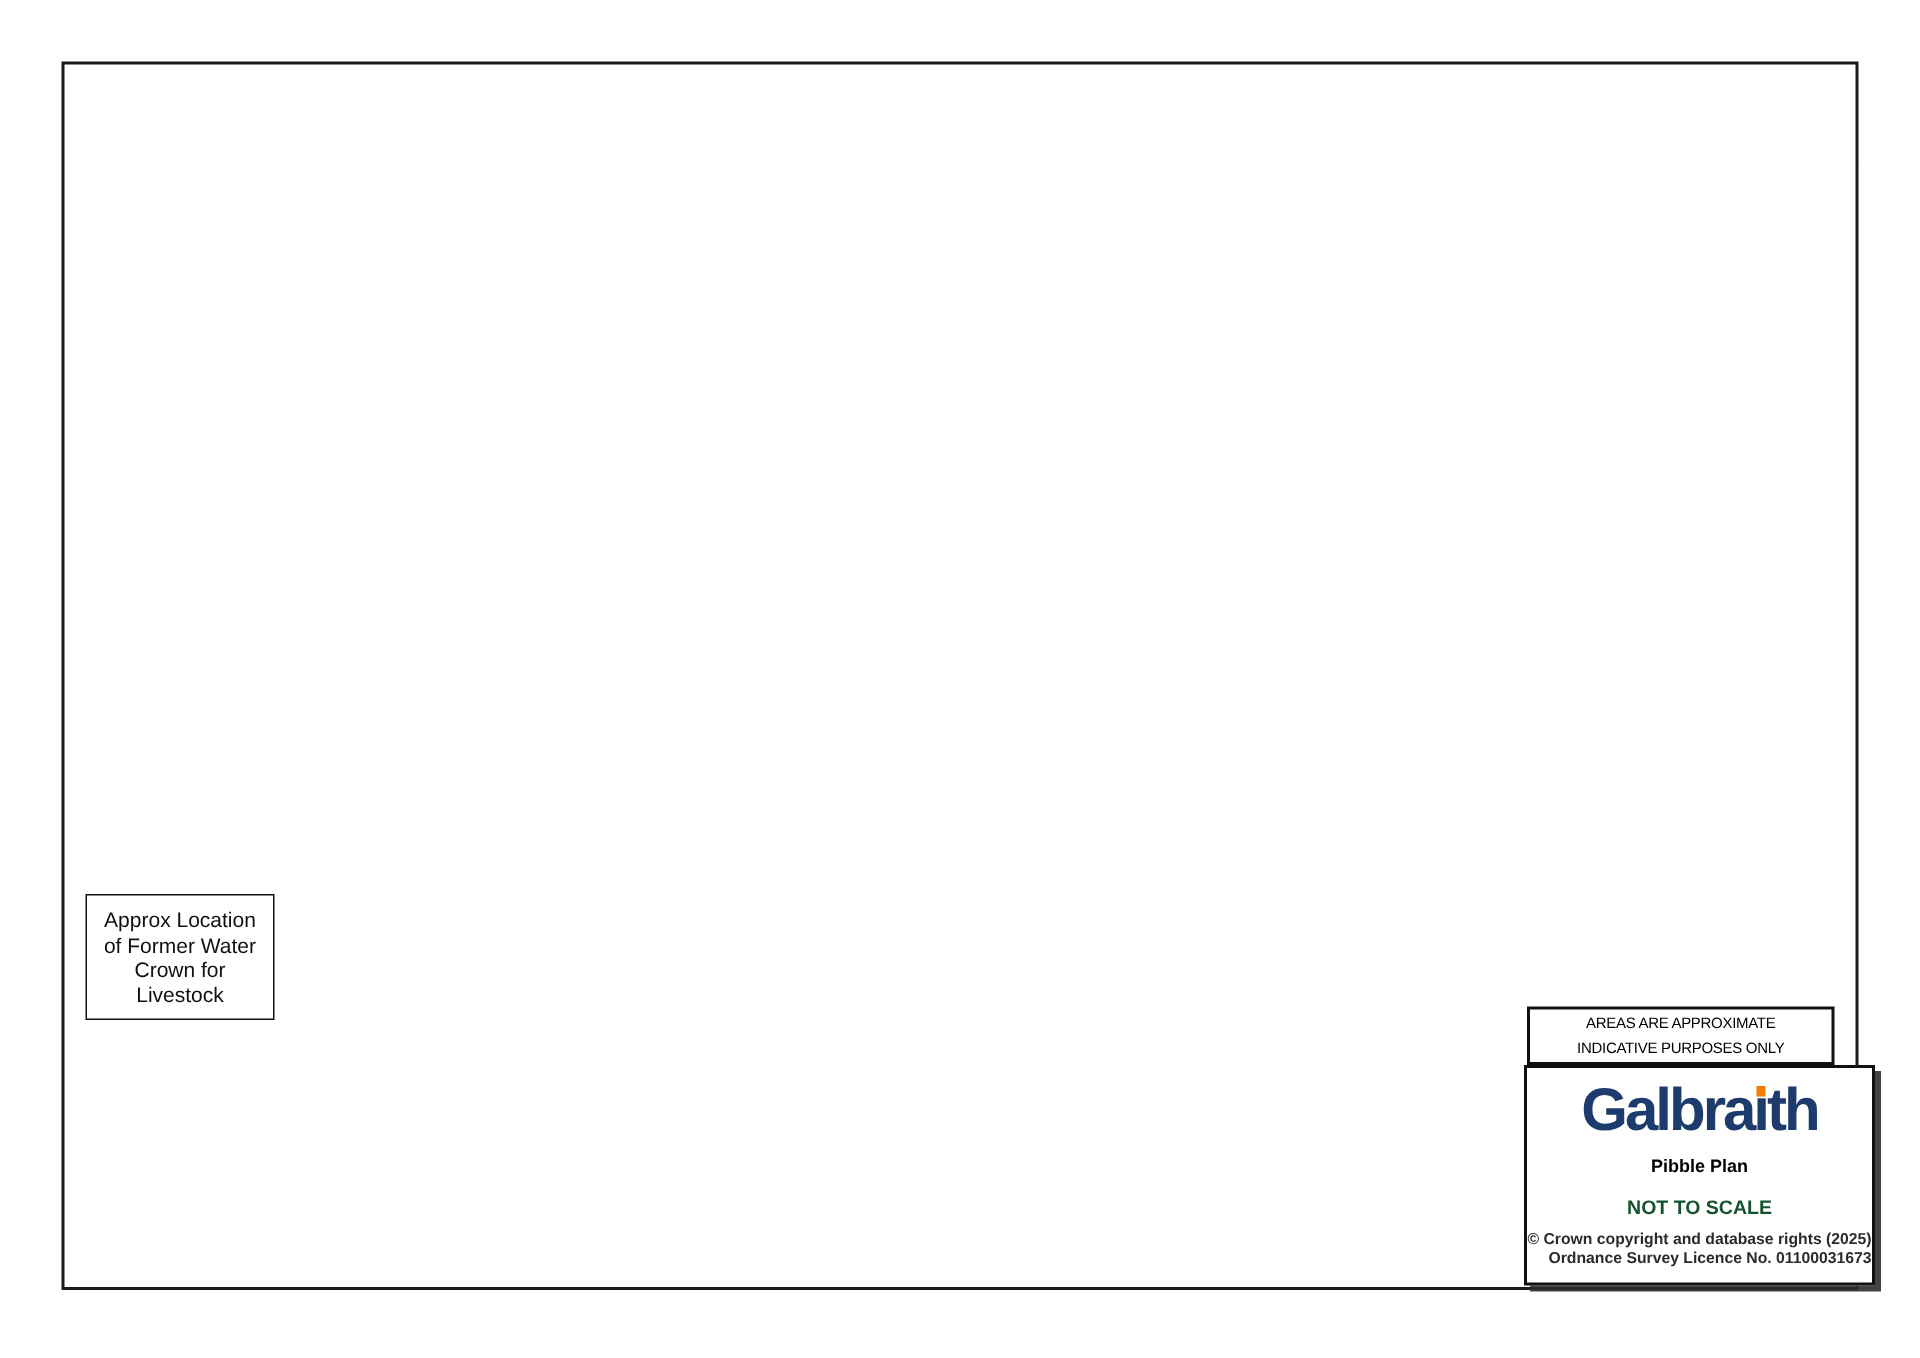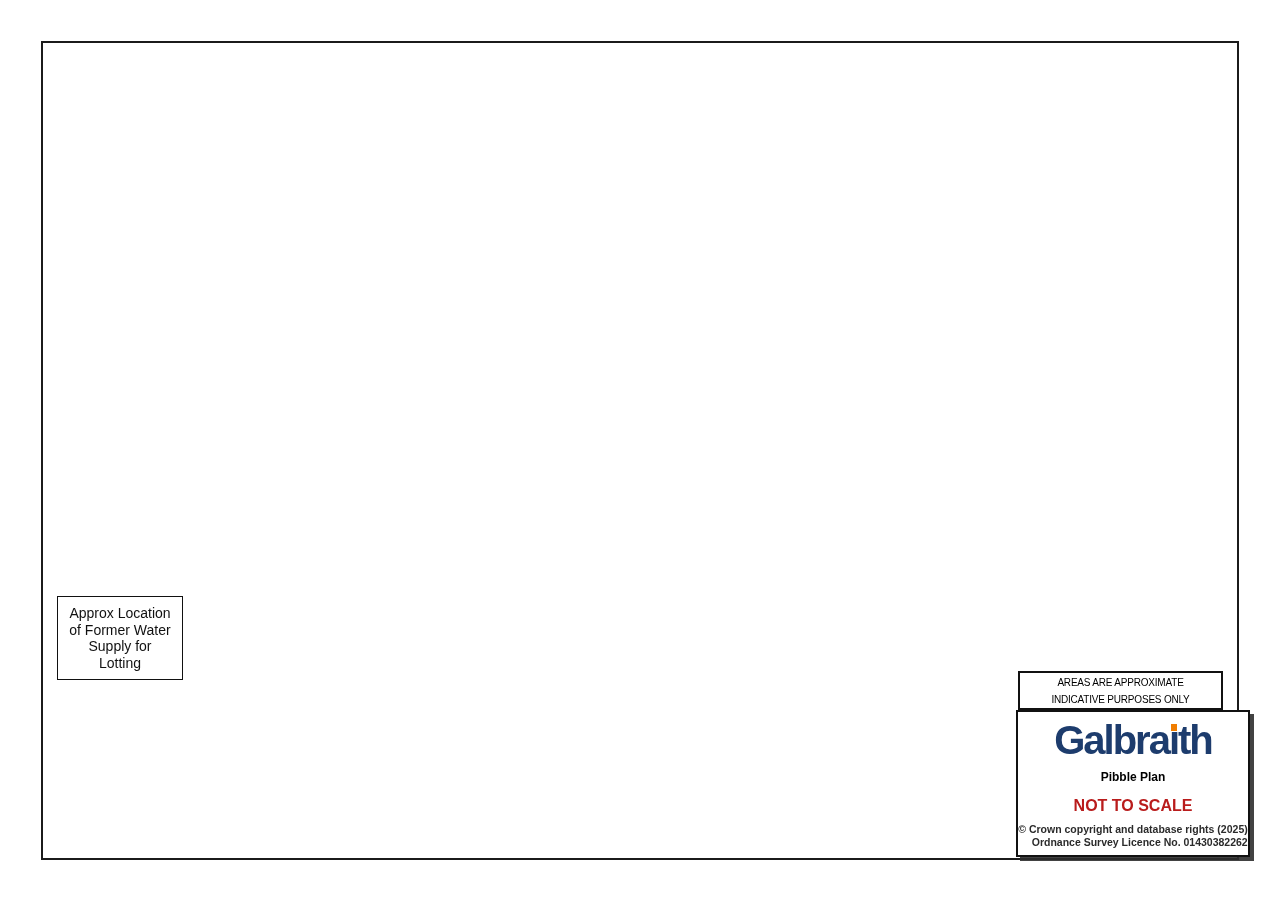--- a/index.html
+++ b/index.html
@@ -23,21 +23,21 @@
   .gal-box{position:absolute;left:1016px;top:710px;width:234px;height:147px;
            background:#ffffff;border:2px solid #111;box-sizing:border-box;
            box-shadow:4px 4px 0 rgba(45,45,45,0.9);
            display:flex;flex-direction:column;align-items:center;z-index:6;}
   .brand{margin-top:6px;font-weight:bold;font-size:40px;letter-spacing:-2px;
          color:#1d3c6d;line-height:44px;}
   .brand .b-i{position:relative;display:inline-block;}
   .brand .b-i .dot{position:absolute;left:2px;top:6px;width:6.5px;height:6.5px;
                    background:#f07d00;}
   .plan-type{margin-top:8px;font-size:12px;font-weight:bold;color:#000;}
-  .scale-note{margin-top:13px;font-size:16px;font-weight:bold;color:#b91c1c;}
+  .scale-note{margin-top:13px;font-size:13px;font-weight:bold;color:#14532d;}
   .copy{margin-top:8px;font-size:10.5px;line-height:13px;color:#2b2b2b;text-align:right;font-weight:bold;}
 </style>
 </head>
 <body>
 
 <div class="page">
 
   <svg id="map-svg" width="1280" height="905" viewBox="0 0 1280 905">
       <defs>
         <clipPath id="mapclip">
@@ -793,32 +793,32 @@
         <text x="356" y="825" font-size="17.5" fill="#101010" font-family="&quot;Liberation Sans&quot;,sans-serif" stroke="#ffffff" stroke-width="2.5" stroke-opacity="0.7" style="paint-order:stroke">Lot 5</text>
         <text x="356" y="847" font-size="17.5" fill="#101010" font-family="&quot;Liberation Sans&quot;,sans-serif" stroke="#ffffff" stroke-width="2.5" stroke-opacity="0.7" style="paint-order:stroke">4.71 ac</text>
       </g>
     </svg>
 
   <div class="map-frame"></div>
 
   <div class="callout">
     <div>Approx Location</div>
     <div>of Former Water</div>
-    <div>Supply for</div>
-    <div>Lotting</div>
+    <div>Crown for</div>
+    <div>Livestock</div>
   </div>
 
   <div class="areas-box">
     <div>AREAS ARE APPROXIMATE</div>
     <div>INDICATIVE PURPOSES ONLY</div>
   </div>
 
   <div class="gal-box">
     <div class="brand"><span>Galbra</span><span class="b-i"><span>ı</span><span class="dot"></span></span><span>th</span></div>
     <div class="plan-type">Pibble Plan</div>
     <div class="scale-note">NOT TO SCALE</div>
     <div class="copy">
       <div>© Crown copyright and database rights (2025)</div>
-      <div>Ordnance Survey Licence No. 01430382262</div>
+      <div>Ordnance Survey Licence No. 01100031673</div>
     </div>
   </div>
 
 </div>
 
 </body></html>

